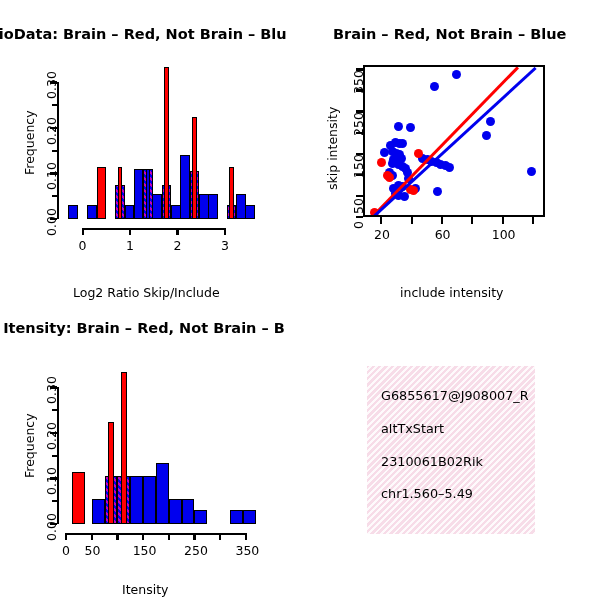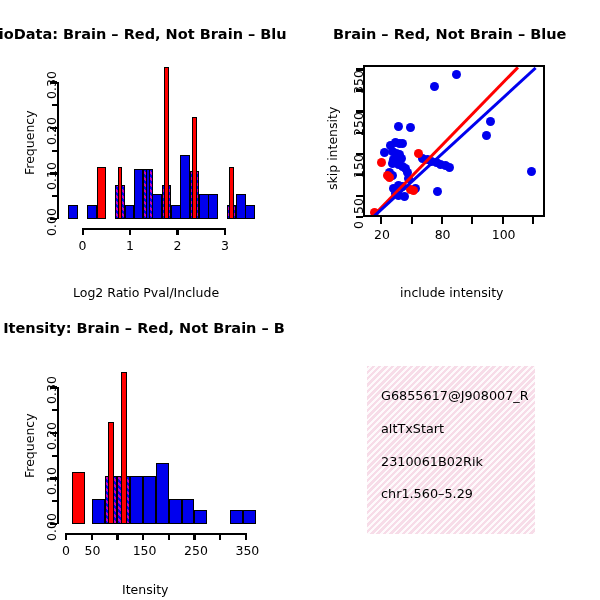--- a/index.html
+++ b/index.html
@@ -55,21 +55,21 @@
   .infoline{position:absolute;font-size:12.8px;color:#000;white-space:nowrap;}
   .infoline.pval{color:#b22222;}
 </style>
 </head>
 <body>
 
 <div class="panel">
   <div class="ptitle" id="t1" style="left:-18px;top:26px;">atioData: Brain – Red, Not Brain – Blu</div>
 
   <div class="axlab vert" style="left:22px;top:175px;">Frequency</div>
-  <div class="axlab" style="left:73px;top:285px;">Log2 Ratio Pval/Include</div>
+  <div class="axlab" style="left:73px;top:285px;">Log2 Ratio Skip/Include</div>
 
   <div class="plotarea" id="pa1" style="left:66px;top:62px;width:185px;height:157px;">
       <div class="bar blue" style="left: 2.37179px; width: 9.25px; height: 13.6522px;"></div>
       <div class="bar blue" style="left: 21.3462px; width: 9.25px; height: 13.6522px;"></div>
       <div class="bar red" style="left: 30.8333px; width: 9.25px; height: 52.3333px;"></div>
       <div class="bar purple" style="left: 49.3333px; width: 9.25px; height: 34.1304px;"></div>
       <div class="bar red" style="left: 51.6458px; width: 4.625px; height: 52.3333px;"></div>
       <div class="bar blue" style="left: 58.8205px; width: 9.25px; height: 13.6522px;"></div>
       <div class="bar blue" style="left: 67.8333px; width: 9.25px; height: 50.058px;"></div>
       <div class="bar purple" style="left: 77.3205px; width: 9.25px; height: 50.058px;"></div>
@@ -183,21 +183,21 @@
       <div class="axline" style="left: 356px; top: 131.556px; width: 7px; height: 2.3px;"></div>
       <div class="axline" style="left: 356px; top: 110.444px; width: 7px; height: 2.3px;"></div>
       <div class="ticklab vert" style="left: 351px; top: 136.044px;">250</div>
       <div class="axline" style="left: 356px; top: 89.3333px; width: 7px; height: 2.3px;"></div>
       <div class="axline" style="left: 356px; top: 68.2222px; width: 7px; height: 2.3px;"></div>
       <div class="ticklab vert" style="left: 351px; top: 93.8222px;">350</div>
       <div class="axline" style="left: 380.2px; top: 217px; width: 2.3px; height: 7px;"></div>
       <div class="ticklab" style="left: 374px; top: 227px;">20</div>
       <div class="axline" style="left: 410.533px; top: 217px; width: 2.3px; height: 7px;"></div>
       <div class="axline" style="left: 440.867px; top: 217px; width: 2.3px; height: 7px;"></div>
-      <div class="ticklab" style="left: 434.667px; top: 227px;">80</div>
+      <div class="ticklab" style="left: 434.667px; top: 227px;">60</div>
       <div class="axline" style="left: 471.2px; top: 217px; width: 2.3px; height: 7px;"></div>
       <div class="axline" style="left: 501.533px; top: 217px; width: 2.3px; height: 7px;"></div>
       <div class="ticklab" style="left: 491.733px; top: 227px;">100</div>
       <div class="axline" style="left: 531.867px; top: 217px; width: 2.3px; height: 7px;"></div>
     </div>
 </div>
 
 <div class="panel">
   <div class="ptitle" style="left:-22px;top:320px;">ne Itensity: Brain – Red, Not Brain – B</div>
 
@@ -247,14 +247,14 @@
       <div class="axline" style="left: 219.167px; top: 533px; width: 2.2px; height: 7px;"></div>
       <div class="axline" style="left: 244.861px; top: 533px; width: 2.2px; height: 7px;"></div>
       <div class="ticklab" style="left: 235.461px; top: 543px;">350</div>
     </div>
 </div>
 
 <div id="info-box" style="left:367px;top:366px;width:168px;height:168px;text-decoration:underline;">
   <div class="infoline" style="left:14px;top:22px;">G6855617@J908007_R</div>
   <div class="infoline" style="left:14px;top:55px;">altTxStart</div>
   <div class="infoline" style="left:14px;top:88px;">2310061B02Rik</div>
-  <div class="infoline" style="left:14px;top:120px;">chr1.560–5.29</div>
+  <div class="infoline" style="left:14px;top:120px;">chr1.560–5.49</div>
 </div>
 
 </body></html>

